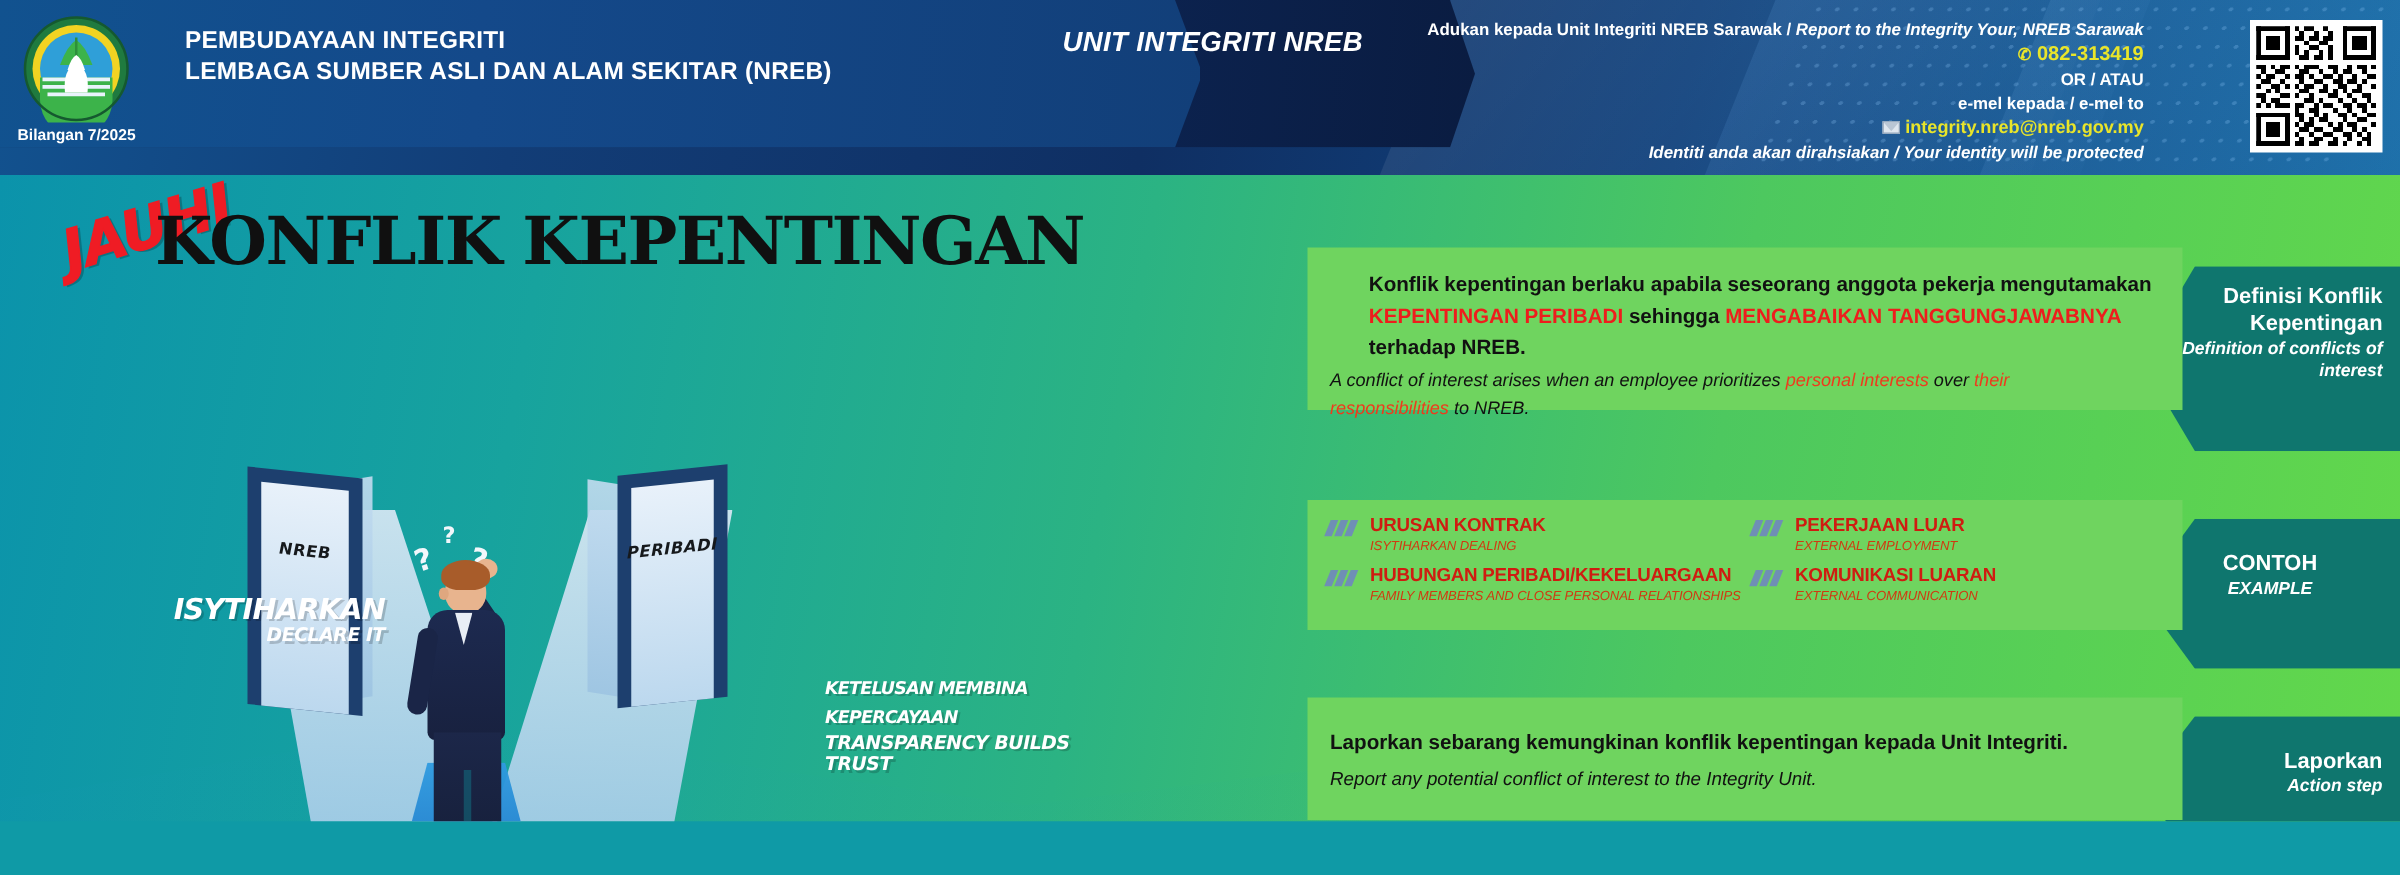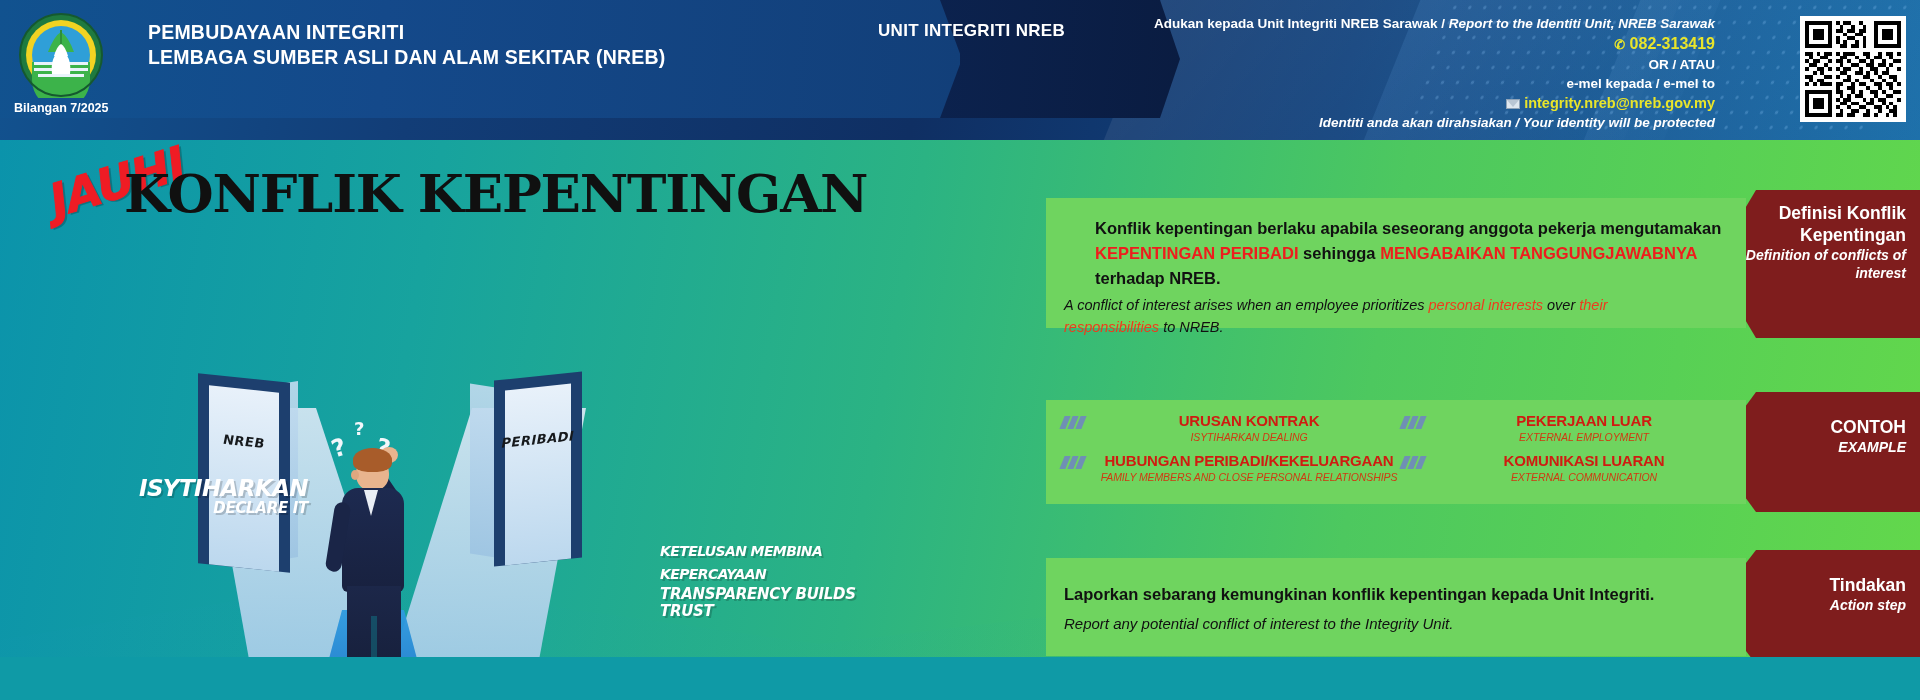--- a/index.html
+++ b/index.html
@@ -46,22 +46,22 @@
   }
   .logo {
     position:absolute; left:18px; top:12px; width:86px; height:86px;
   }
   .hdr-title {
     position:absolute; left:148px; top:20px;
     color:#ffffff; font-weight:bold; font-size:19.5px; line-height:25px;
     letter-spacing:.2px; white-space:nowrap;
   }
   .hdr-center {
-    position:absolute; left:878px; top:21px;
-    color:#ffffff; font-weight:bold; font-size:17px; letter-spacing:.3px;
+    position:absolute; left:850px; top:21px;
+    color:#ffffff; font-weight:bold; font-size:22px; letter-spacing:.3px;font-style:italic;
   }
   .bilangan {
     position:absolute; left:14px; top:101px;
     color:#ffffff; font-size:12.5px; font-weight:bold;
   }
   .hdr-right {
     position:absolute; right:205px; top:14px; width:720px;
     text-align:right; color:#fff;
   }
   .hdr-right .l1 { font-size:13.5px; font-weight:bold; line-height:19px; }
@@ -223,22 +223,23 @@
   .cap-integrity { left:12px; top:522px; width:230px; text-align:right; }
   .cap-trust { left:660px; top:400px; width:250px; text-align:left; }
   .cap-trust .big { font-size:14px; line-height:23px; }
 
   
   .card {
     position:absolute; background:#6fd45f;
   }
   .card-tab {
     position:absolute;
-    background:#7f1d1d;
+    background:#0f766e;
     color:#ffffff;
+    margin-top:23px;
   }
   .tab-txt {
     position:absolute; right:14px; top:0; width:180px; text-align:right;
   }
   .tab-txt .bm { font-size:17.5px; font-weight:bold; line-height:22px; }
   .tab-txt .en { font-size:14px; font-weight:bold; font-style:italic; line-height:18px; }
 
   
   #card1 { left:1046px; top:198px; width:700px; height:130px; }
   #tab1 {
@@ -252,26 +253,26 @@
   .c1-en { position:absolute; left:18px; top:96px; width:640px;
     font-size:14.5px; font-style:italic; color:#111; line-height:22px; }
   .c1-en .red { color:#ee3b1d; }
 
   
   #card2 { left:1046px; top:400px; width:700px; height:104px; }
   #tab2 {
     left:1712px; top:392px; width:208px; height:120px;
     clip-path:polygon(44px 0, 208px 0, 208px 120px, 44px 120px, 0 60px);
   }
-  #tab2 .tab-txt { top:24px; }
+  #tab2 .tab-txt { top:24px;text-align:center; }
   .ex-grid { position:absolute; left:16px; top:12px; width:670px; }
   .ex-col { position:absolute; top:0; }
   .ex-col.left { left:0; width:340px; }
   .ex-col.right { left:340px; width:330px; }
-  .ex-item { position:relative; padding-left:34px; margin-bottom:8px;text-align:center; }
+  .ex-item { position:relative; padding-left:34px; margin-bottom:8px; }
   .ex-item .bullet {
     position:absolute; left:0; top:4px; width:26px; height:13px;
   }
   .ex-item .bullet span {
     position:absolute; top:0; width:6px; height:13px; background:#6f8fb5;
     transform:skewX(-22deg);
   }
   .ex-item .bullet span:nth-child(1){ left:0; }
   .ex-item .bullet span:nth-child(2){ left:8px; }
   .ex-item .bullet span:nth-child(3){ left:16px; }
@@ -323,21 +324,21 @@
     <div class="hdr-title">
       <div>PEMBUDAYAAN INTEGRITI</div>
       <div>LEMBAGA SUMBER ASLI DAN ALAM SEKITAR (NREB)</div>
     </div>
 
     <div class="hdr-center">UNIT INTEGRITI NREB</div>
 
     <div class="bilangan">Bilangan 7/2025</div>
 
     <div class="hdr-right">
-      <div class="l1"><span>Adukan kepada Unit Integriti NREB Sarawak  / </span><em>Report to the Identiti Unit, NREB Sarawak</em></div>
+      <div class="l1"><span>Adukan kepada Unit Integriti NREB Sarawak  / </span><em>Report to the Integrity Your, NREB Sarawak</em></div>
       <div class="phone"><span class="ic">✆</span> <span>082-313419</span></div>
       <div class="l2">OR / ATAU</div>
       <div class="l3">e-mel kepada / e-mel to</div>
       <div class="mail"><span class="envl"></span><span>integrity.nreb@nreb.gov.my</span></div>
       <div class="l4">Identiti anda akan dirahsiakan / Your identity will be protected</div>
     </div>
 
     <div class="qr">
       <svg width="96" height="96" viewBox="0 0 25 25" shape-rendering="crispEdges">
         <rect width="25" height="25" fill="#fff"></rect>
@@ -614,21 +615,21 @@
             </span>
           <div class="ex-bm">KOMUNIKASI LUARAN</div>
           <div class="ex-en">EXTERNAL COMMUNICATION</div>
         </div>
       </div>
     </div>
   </div>
 
   <div class="card-tab" id="tab3">
     <div class="tab-txt">
-      <div class="bm">Tindakan</div>
+      <div class="bm">Laporkan</div>
       <div class="en">Action step</div>
     </div>
   </div>
   <div class="card" id="card3">
     <div class="c3-bm">Laporkan sebarang kemungkinan konflik kepentingan kepada Unit Integriti.</div>
     <div class="c3-en">Report any potential conflict of interest to the Integrity Unit.</div>
   </div>
 
 </div>
 

